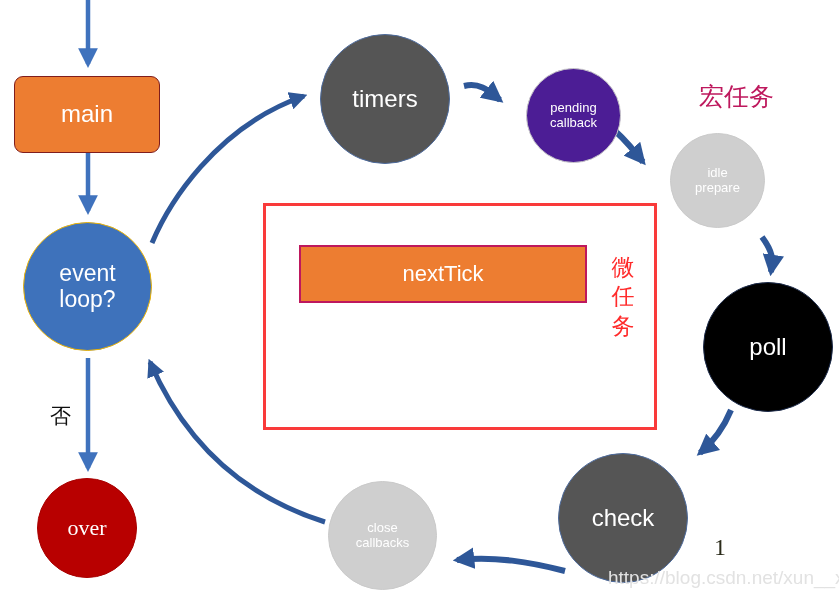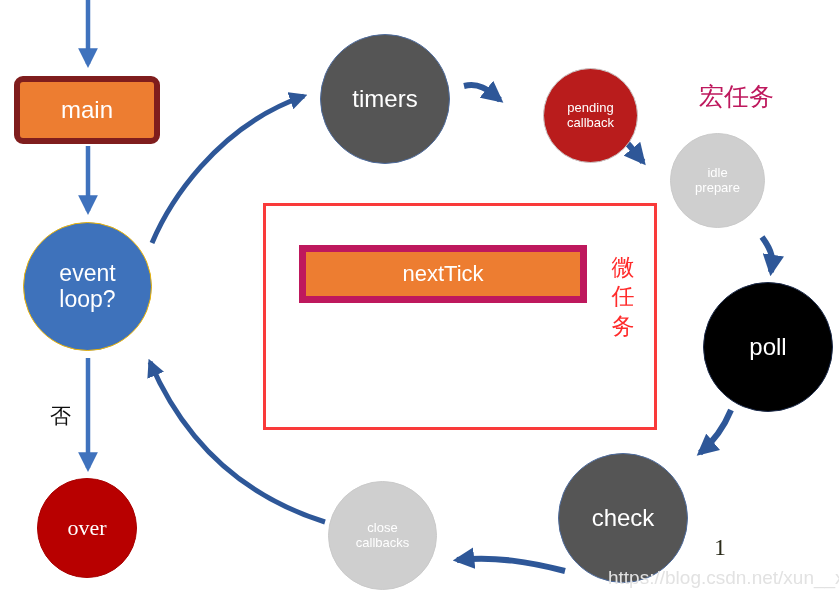--- a/index.html
+++ b/index.html
@@ -32,43 +32,43 @@
     text-align: center;
     color: #ffffff;
     line-height: 1.12;
     box-sizing: border-box;
     z-index: 3;
   }
   .circle { border-radius: 50%; }
 
   
   .n-main {
-    left: 14px; top: 76px; width: 146px; height: 68px;
-    background: #ed7d31; border: 6px solid #7f1d1d;
+    left: 14px; top: 76px; width: 146px; height: 77px;
+    background: #ed7d31; border: 1px solid #7f1d1d;
     border-radius: 9px; font-size: 24px;
   }
   .n-eventloop {
     left: 23px; top: 222px; width: 129px; height: 129px;
     background: #3e72bb; border: 1px solid #eab308;
     font-size: 23px;
   }
   .n-over {
     left: 37px; top: 478px; width: 100px; height: 100px;
     background: #b80000; border: 1px solid #a80000;
     font-size: 22px;
     font-family: Liberation Serif, serif;
   }
   .n-timers {
     left: 320px; top: 34px; width: 130px; height: 130px;
     background: #555555; border: 1px solid #4c6a9c;
     font-size: 24px;
   }
   .n-pending {
-    left: 543px; top: 68px; width: 95px; height: 95px;
-    background: #b91c1c; border: 1px solid #cacaca;
+    left: 526px; top: 68px; width: 95px; height: 95px;
+    background: #4c1d95; border: 1px solid #cacaca;
     font-size: 13px;
   }
   .n-idle {
     left: 670px; top: 133px; width: 95px; height: 95px;
     background: #cfcfcf; border: 1px solid #cacaca;
     font-size: 13px;
   }
   .n-poll {
     left: 703px; top: 282px; width: 130px; height: 130px;
     background: #000000; border: 1px solid #1b2a4a;
@@ -95,21 +95,21 @@
     background: #ffffff;
     box-sizing: border-box;
     z-index: 2;
   }
   .micro-bar {
     position: absolute;
     left: 33px;
     width: 288px;
     height: 58px;
     background: #ed7d31;
-    border: 7px solid #be185d;
+    border: 2px solid #be185d;
     box-sizing: border-box;
     display: flex;
     align-items: center;
     justify-content: center;
     color: #ffffff;
     font-size: 22px;
     z-index: 3;
   }
   .micro-bar.bar-1 { top: 39px; }
   .micro-bar.bar-2 { top: 128px; }

